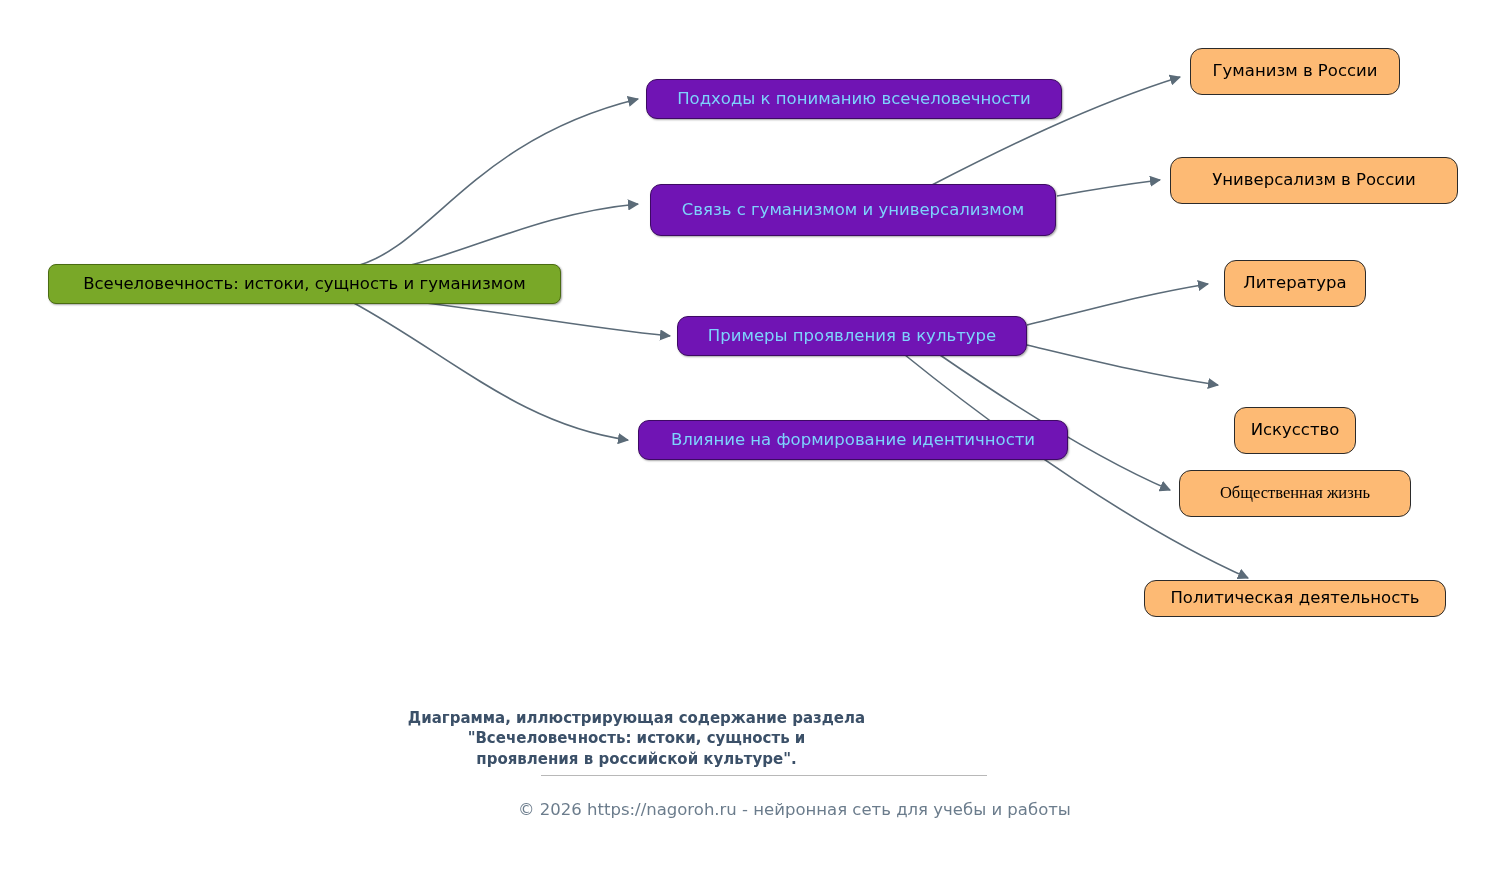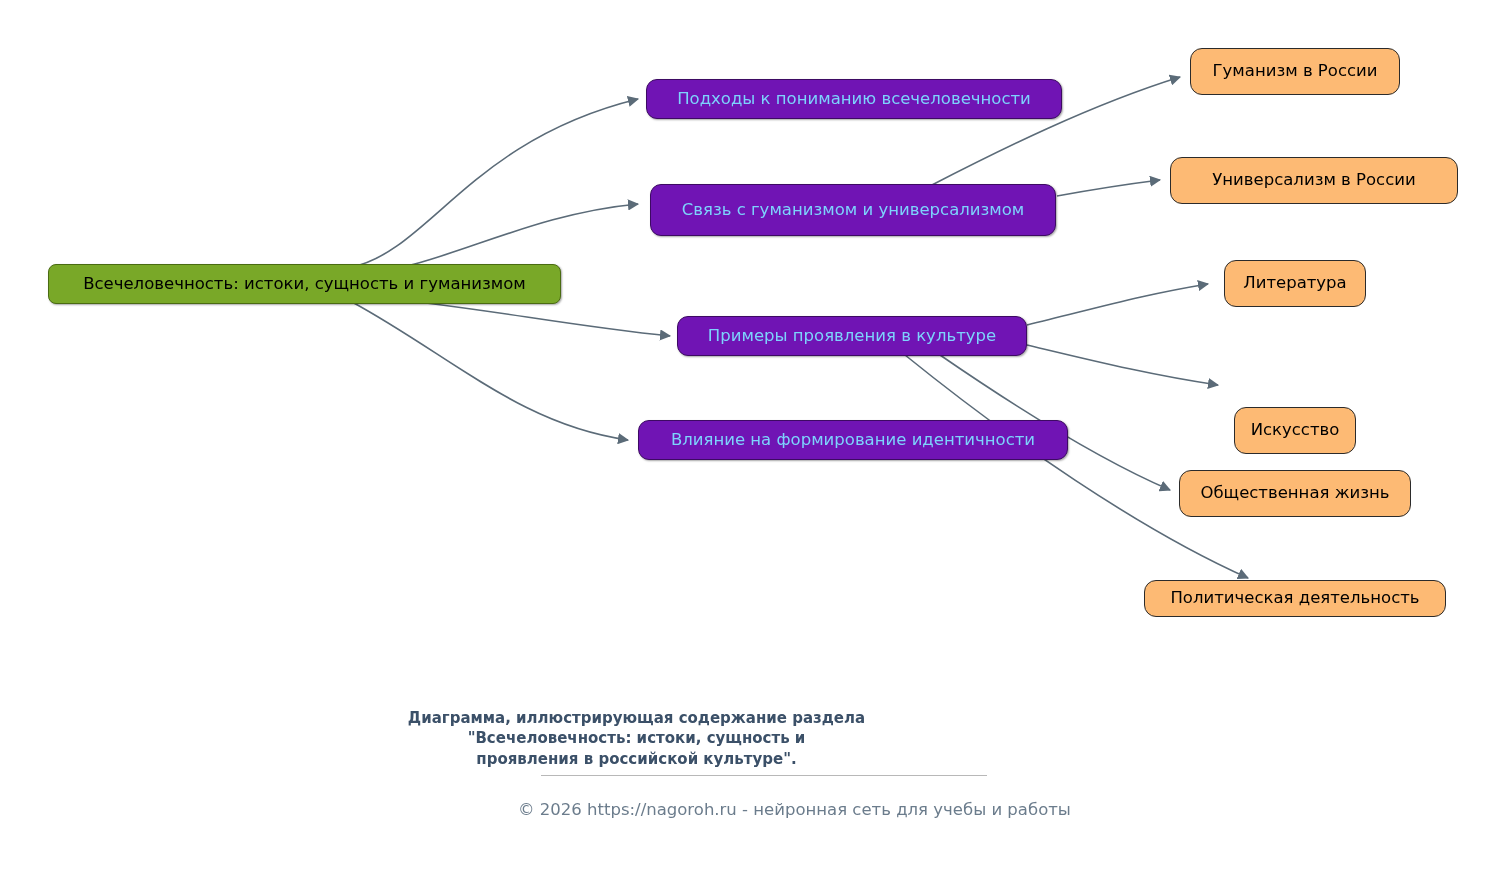--- a/index.html
+++ b/index.html
@@ -141,21 +141,21 @@
   </div>
 
   <div class="node node-leaf" style="left:1224px; top:260px; width:142px; height:47px;">
     <span>Литература</span>
   </div>
 
   <div class="node node-leaf" style="left:1234px; top:378px; width:122px; height:47px;margin-top:29px;">
     <span>Искусство</span>
   </div>
 
-  <div class="node node-leaf" style="left:1179px; top:470px; width:232px; height:47px;">
+  <div class="node node-leaf" style="left:1179px; top:470px; width:232px; height:47px;font-family:Liberation Serif, serif;">
     <span>Общественная жизнь</span>
   </div>
 
   <div class="node node-leaf" style="left:1144px; top:580px; width:302px; height:37px;">
     <span>Политическая деятельность</span>
   </div>
 
   <div class="caption" style="top:708px;">
     <div>Диаграмма, иллюстрирующая содержание раздела</div>
     <div>"Всечеловечность: истоки, сущность и</div>

